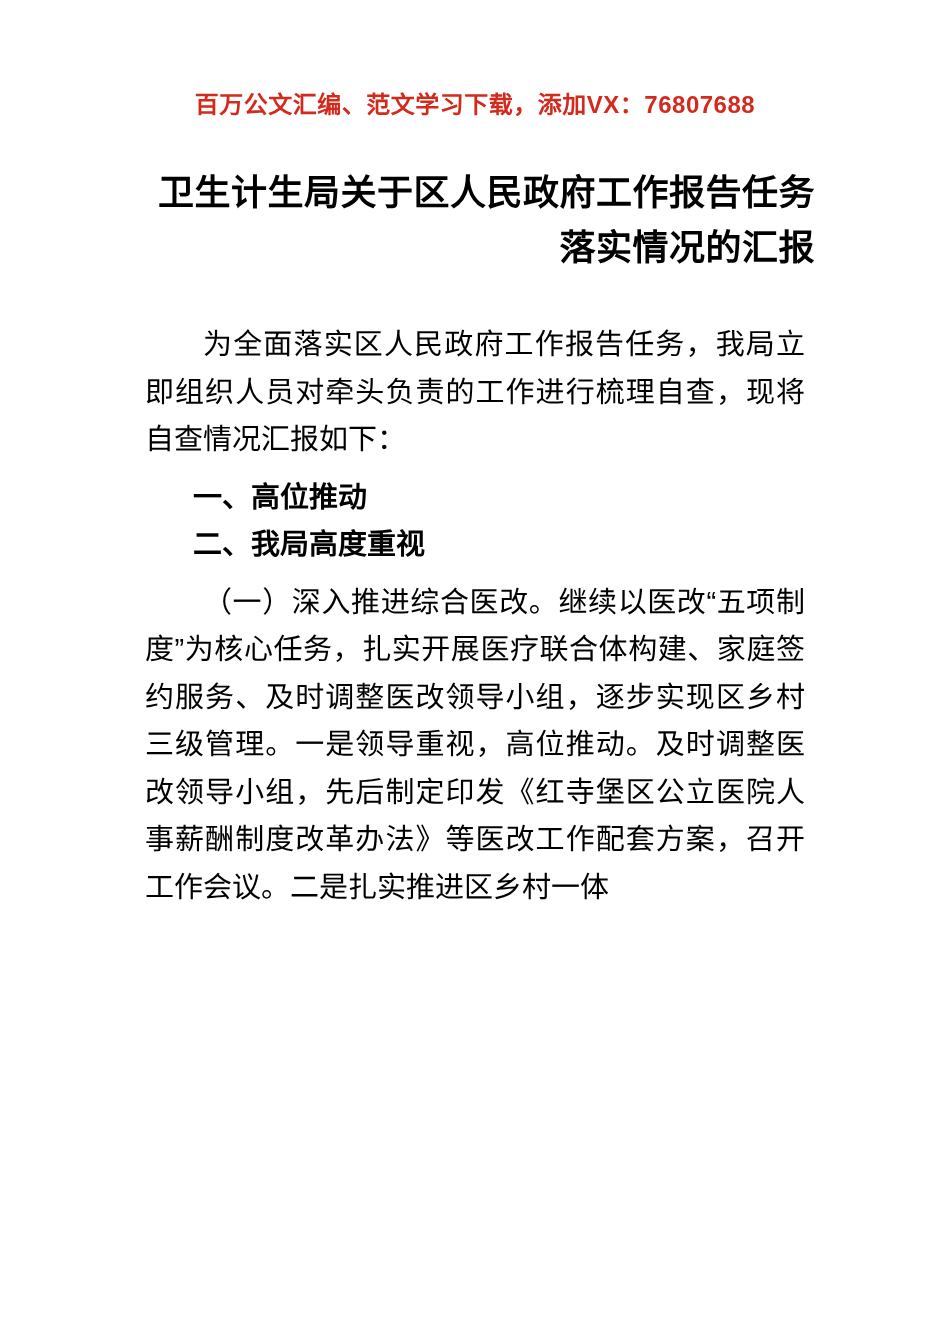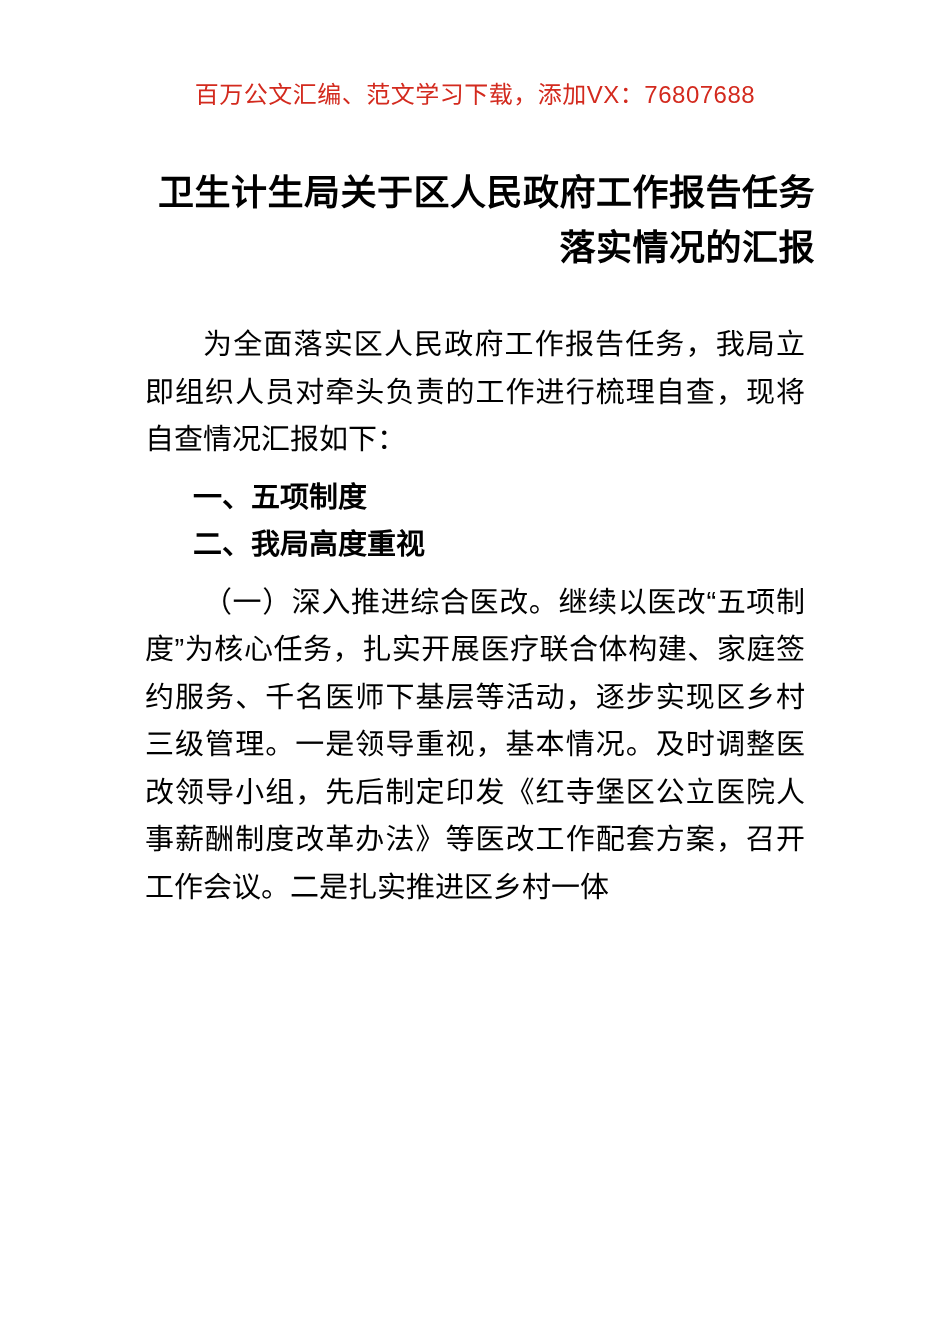--- a/index.html
+++ b/index.html
@@ -21,27 +21,27 @@
     height: 1344px;
     margin: 0 auto;
     background: #ffffff;
     overflow: hidden;
     box-sizing: border-box;
   }
 
   
   .watermark {
     position: absolute;
-    top: 78px;
+    top: 88px;
     left: 0;
     width: 950px;
     text-align: center;
     font-size: 24px;
     line-height: 34px;
-    font-weight: 400;
+    font-weight: 700;
     color: #d32a1e;
     letter-spacing: 0.5px;
     white-space: nowrap;
   }
 
   
   .doc {
     position: absolute;
     top: 165px;
     left: 135px;
@@ -93,21 +93,21 @@
 <div class="page">
 
   <div class="watermark">百万公文汇编、范文学习下载，添加VX：76807688</div>
 
   <div class="doc">
 
     <h1 class="doc-title">卫生计生局关于区人民政府工作报告任务落实情况的汇报</h1>
 
     <p class="para">为全面落实区人民政府工作报告任务，我局立即组织人员对牵头负责的工作进行梳理自查，现将自查情况汇报如下：</p>
 
-    <p class="heading">一、五项制度</p>
+    <p class="heading">一、高位推动</p>
 
 
     <p class="heading">二、我局高度重视</p>
 
-    <p class="para para-clip">（一）深入推进综合医改。继续以医改“五项制度”为核心任务，扎实开展医疗联合体构建、家庭签约服务、千名医师下基层等活动，逐步实现区乡村三级管理。一是领导重视，基本情况。及时调整医改领导小组，先后制定印发《红寺堡区公立医院人事薪酬制度改革办法》等医改工作配套方案，召开工作会议。二是扎实推进区乡村一体</p>
+    <p class="para para-clip">（一）深入推进综合医改。继续以医改“五项制度”为核心任务，扎实开展医疗联合体构建、家庭签约服务、及时调整医改领导小组，逐步实现区乡村三级管理。一是领导重视，高位推动。及时调整医改领导小组，先后制定印发《红寺堡区公立医院人事薪酬制度改革办法》等医改工作配套方案，召开工作会议。二是扎实推进区乡村一体</p>
 
   </div>
 </div>
 
 </body></html>

